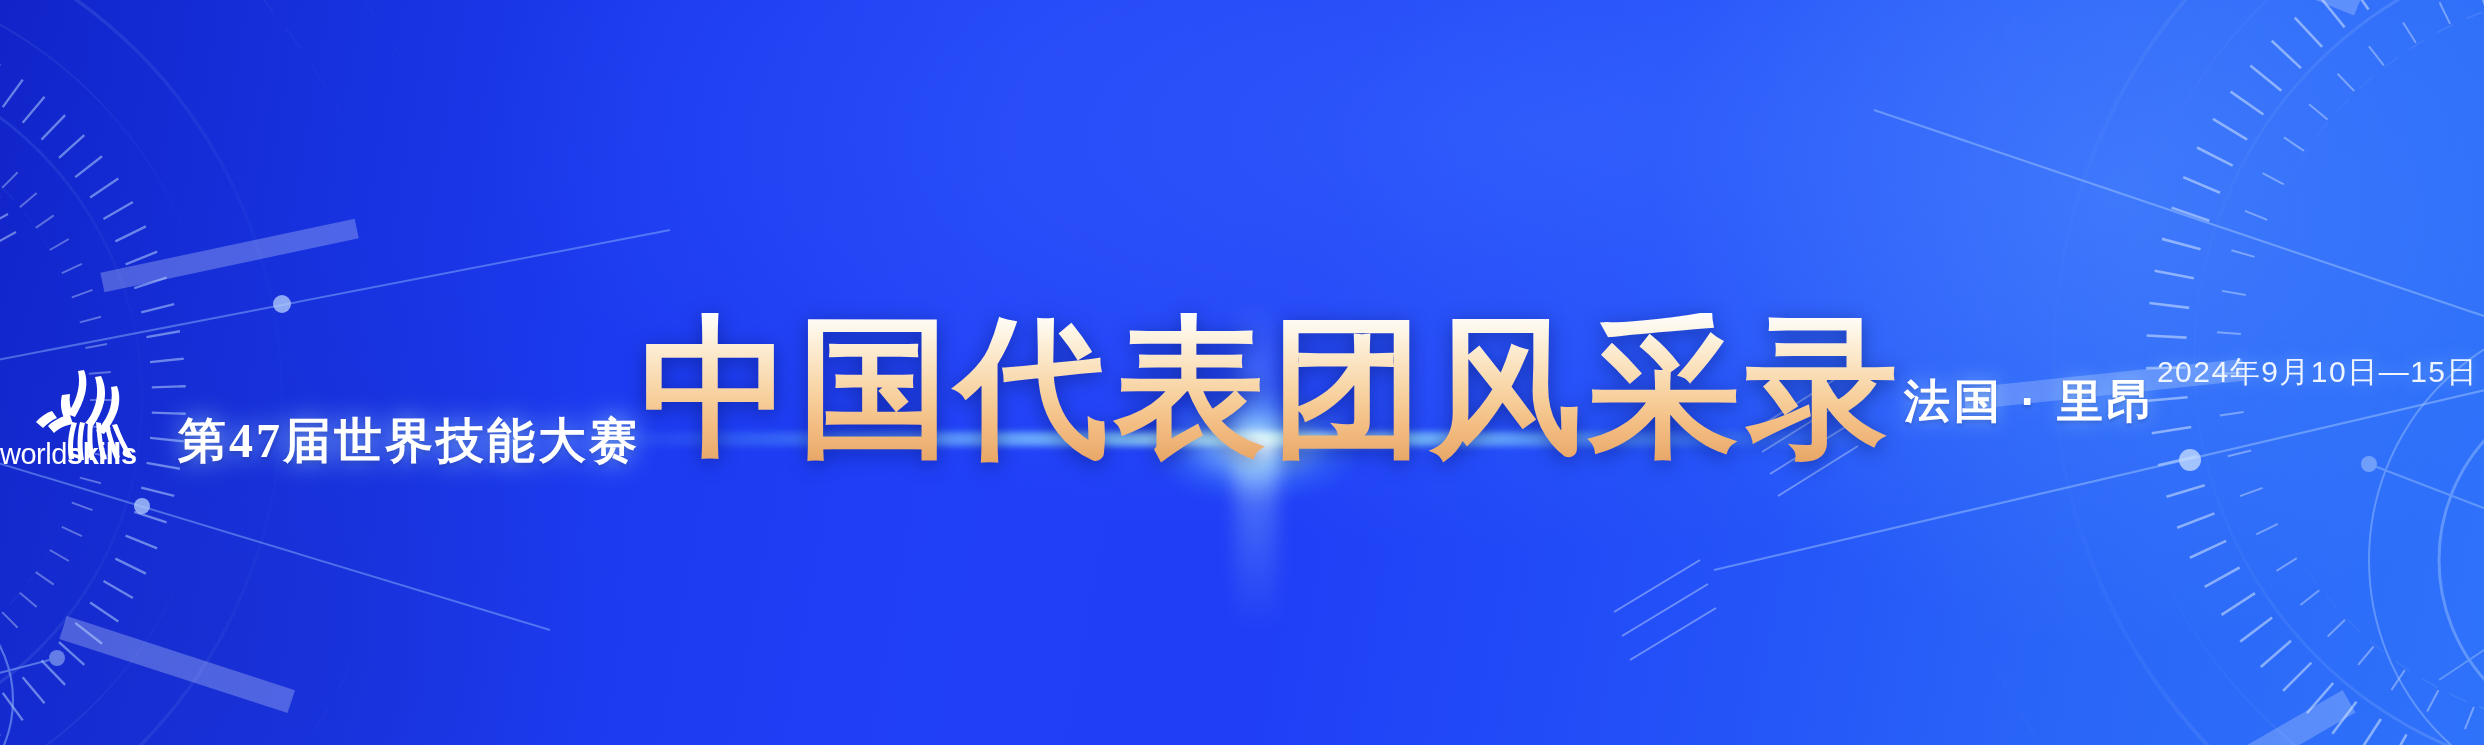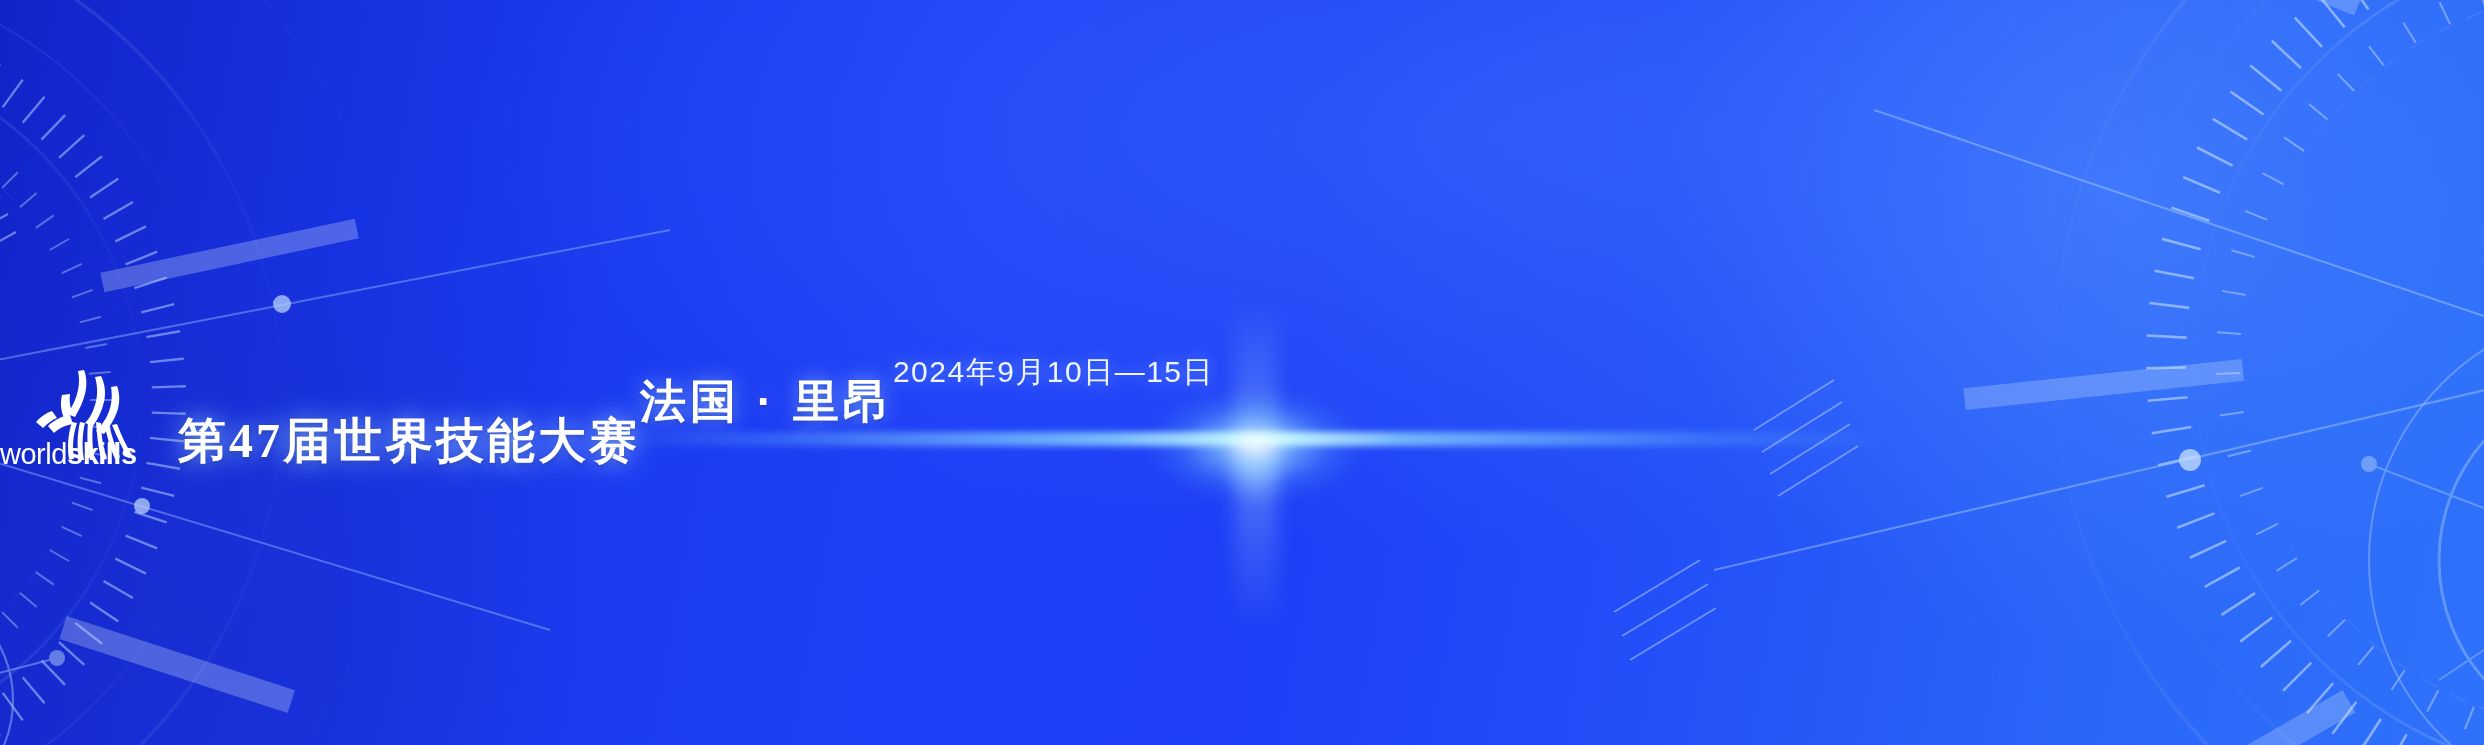--- a/index.html
+++ b/index.html
@@ -789,18 +789,19 @@
           <path d="M112 58 c5 12 10 23 16 33 l4 -3 c-6 -10 -11 -20 -15 -31 z"></path>
         </g>
 
         <text x="0" y="97" font-family="Liberation Sans, sans-serif" font-size="29" font-weight="300" fill="#ffffff" letter-spacing="-0.5">world</text>
         <text x="67" y="97" font-family="Liberation Sans, sans-serif" font-size="29" font-weight="700" fill="#ffffff" letter-spacing="-0.5">skills</text>
       </svg>
 
       <div class="event-name">第47届世界技能大赛</div>
     </div>
 
+    <div class="headline">中国代表团风采录</div>
 
     <div class="city">法国 · 里昂</div>
 
     <div class="dates">2024年9月10日—15日</div>
   </div>
 </div>
 
 </body></html>

